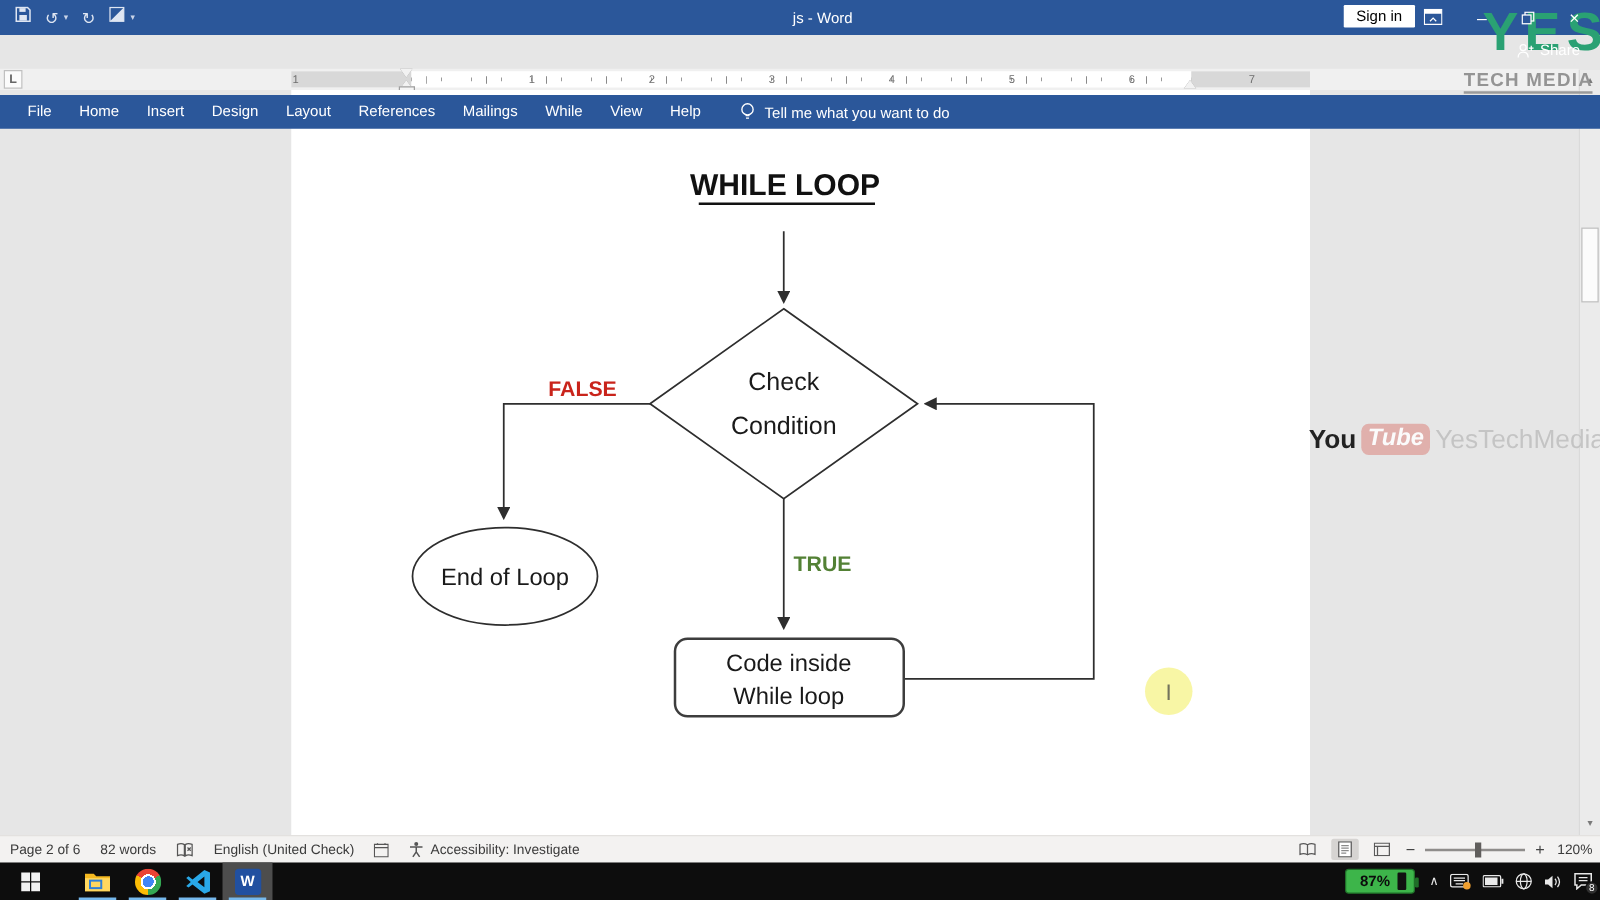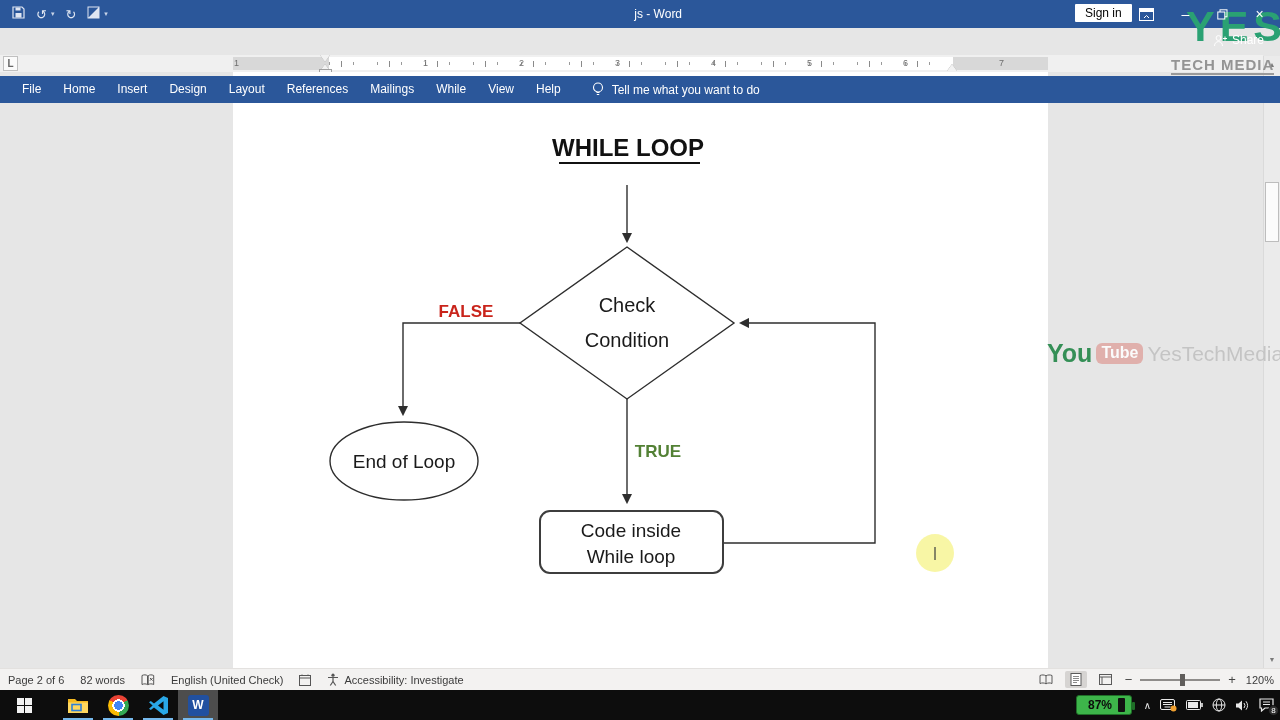--- a/index.html
+++ b/index.html
@@ -20,22 +20,22 @@
   
   .menubar { position:absolute; top:28px; left:0; right:0; height:27px; background:#2b579a; display:flex; align-items:center; padding-left:11px; color:#fff; z-index:4;margin-top:48px; }
   .mtab { font-size:12px; padding:0 11px; line-height:27px; cursor:pointer; white-space:nowrap; }
   .tellme { display:flex; align-items:center; gap:8px; margin-left:20px; font-size:12px; cursor:pointer; }
   .share-box { position:absolute; right:16px; top:33px; display:flex; align-items:center; gap:5px; color:#fff; font-size:12px; z-index:7; cursor:pointer; }
 
   
   .wm-yes { position:absolute; left:1186px; top:2px; font-size:43px; font-weight:800; letter-spacing:5px; color:#2aa173; z-index:5; pointer-events:none; }
   .wm-techmedia { position:absolute; left:1171px; top:56px; font-size:15px; font-weight:800; letter-spacing:1px; color:#949494; border-bottom:2px solid #9a9a9a; z-index:5; pointer-events:none; }
   .wm-youtube { position:absolute; left:1047px; top:339px; display:flex; align-items:center; gap:4px; z-index:3; opacity:.85; pointer-events:none; }
-  .wm-you { font-size:25px; font-weight:800; color:#15803d; }
-  .wm-tube { font-size:16px; font-weight:800; color:#fff; background:#dfa7a3; border-radius:6px; padding:1px 5px 2px; }
+  .wm-you { font-size:21px; font-weight:800; color:#000000; }
+  .wm-tube { font-size:19px; font-weight:800; color:#fff; background:#dfa7a3; border-radius:6px; padding:1px 5px 2px;font-style:italic; }
   .wm-name { font-size:21px; color:#bfbfbf; }
 
   
   .ruler-row { position:absolute; top:55px; left:0; right:17px; height:17px; background:#f0f0f0; }
   .tab-selector { position:absolute; left:3px; top:1px; width:15px; height:15px; background:#fbfbfb; border:1px solid #c0c0c0; color:#666; font-size:10px; font-weight:bold; text-align:center; line-height:13px; cursor:pointer; }
   .ruler { position:absolute; left:233px; top:2px; width:815px; height:13px; background:#fff; }
   .ruler .rmargin { position:absolute; top:0; bottom:0; background:#d8d8d8; }
   .rm-left { left:0; width:96px; } .rm-right { left:720px; width:95px; }
   .rticks-s { position:absolute; left:96px; width:624px; top:5px; height:3px;
               background:repeating-linear-gradient(90deg, #9a9a9a 0 1px, transparent 1px 24px); }

